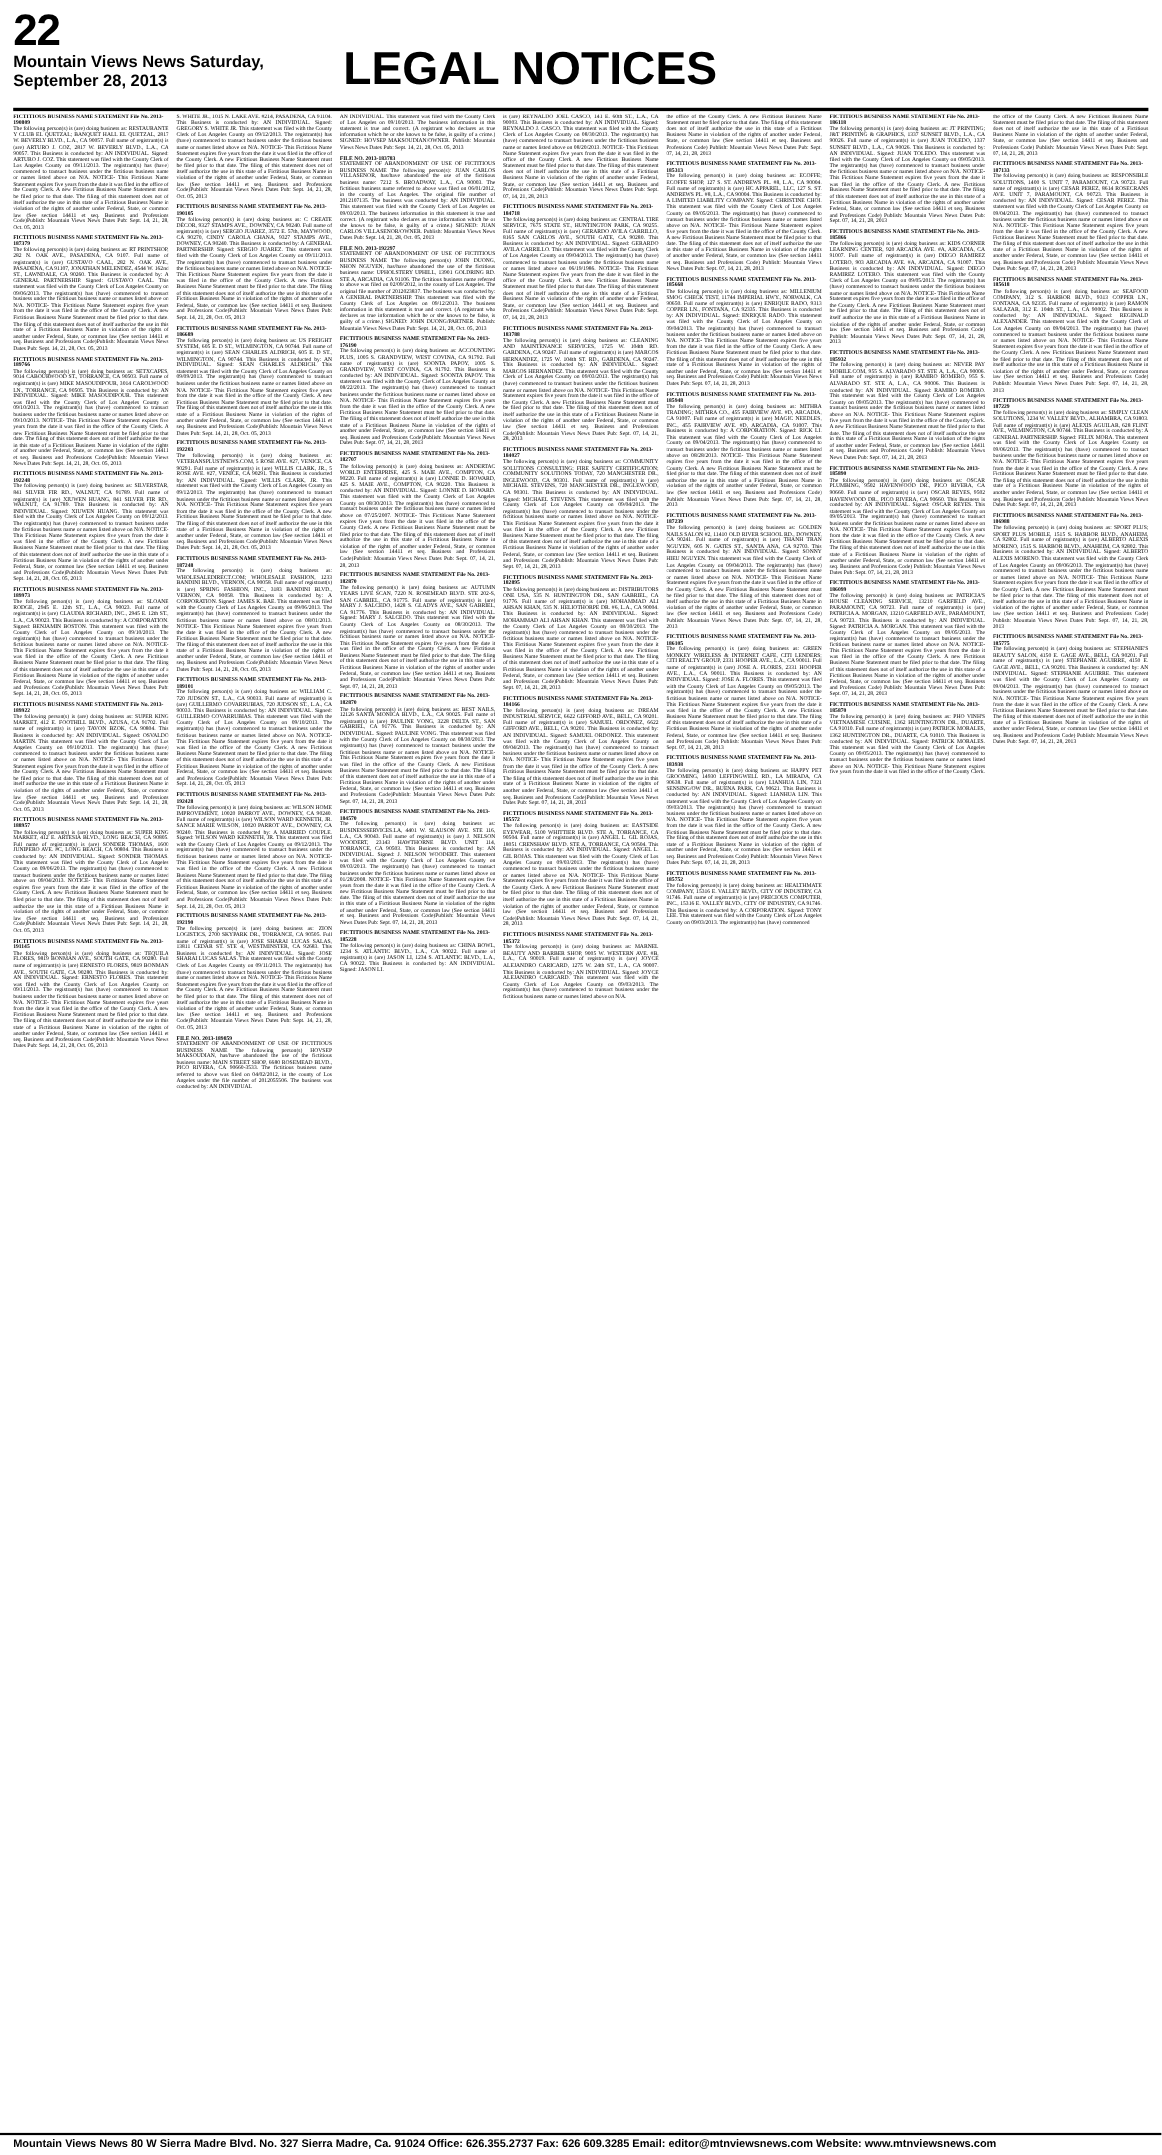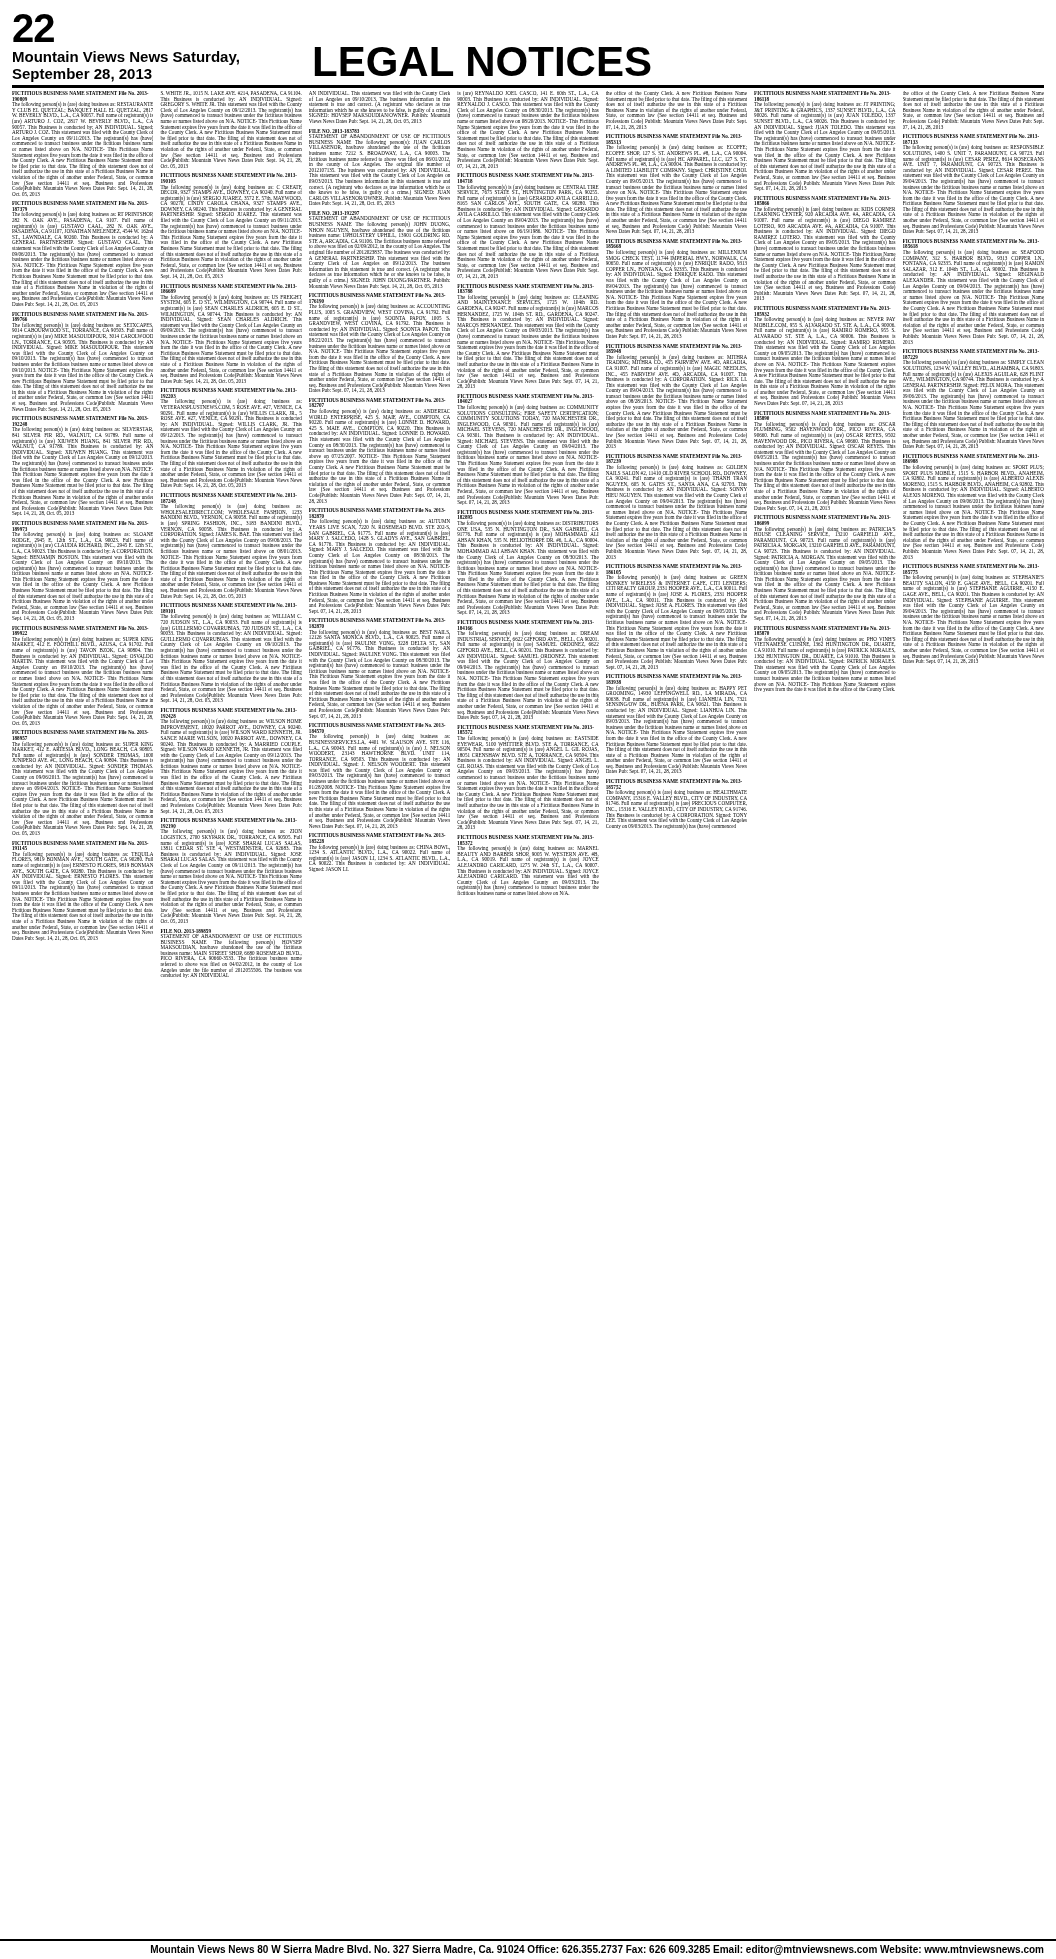--- a/index.html
+++ b/index.html
@@ -1,32 +1,32 @@
 <!DOCTYPE html>
 <html><head>
 <meta charset="utf-8">
 <style>
   html,body{margin:0;padding:0;background:#fff;}
   body{width:1056px;height:1959px;font-family:"Liberation Serif",serif;color:#000;position:relative;overflow:hidden;}
   .page{width:1056px;height:1959px;position:relative;box-sizing:border-box;padding:10px 12px 0 12px;}
   
-  .masthead{display:flex;align-items:flex-end;border-bottom:3px solid #000;padding-bottom:3px;margin-bottom:3px;}
+  .masthead{display:flex;align-items:flex-end;border-bottom:3px solid #000;padding-bottom:16px;margin-bottom:3px;}
   .mh-left{width:300px;}
   .pagenum{font-family:"Liberation Sans",sans-serif;font-weight:bold;font-size:40px;line-height:36px;letter-spacing:-1px;}
   .mh-pub{font-family:"Liberation Sans",sans-serif;font-weight:bold;font-size:15px;margin-top:2px;}
   .mh-title{flex:1;text-align:left;font-family:"Liberation Sans",sans-serif;font-weight:bold;font-size:42px;letter-spacing:0px;line-height:40px;padding-bottom:0px;}
   .mh-right{width:150px;}
   
   .cols{display:flex;gap:7px;height:1865px;overflow:hidden;}
   .col{width:calc((1032px - 42px)/7);font-size:5.1px;line-height:5.6px;text-align:justify;overflow:hidden;hyphens:auto;}
   .notice{margin-bottom:4px;}
   .nhead{font-weight:bold;text-align:left;}
   .nbody{text-align:justify;}
   
-  .footer{position:absolute;left:0;bottom:0;width:1056px;border-top:2px solid #000;padding:3px 12px 4px 12px;box-sizing:border-box;font-family:"Liberation Sans",sans-serif;font-size:10px;font-weight:bold;display:flex;justify-content:flex-end;}
+  .footer{position:absolute;left:0;bottom:0;width:1056px;border-top:2px solid #000;padding:3px 12px 4px 12px;box-sizing:border-box;font-family:"Liberation Sans",sans-serif;font-size:10px;font-weight:bold;display:flex;justify-content:flex-start;}
   .footer .f-left{font-weight:bold;}
 </style>
 </head>
 <body>
 
 <div class="page">
 
   <div class="masthead">
     <div class="mh-left">
       <div class="pagenum">22</div>

